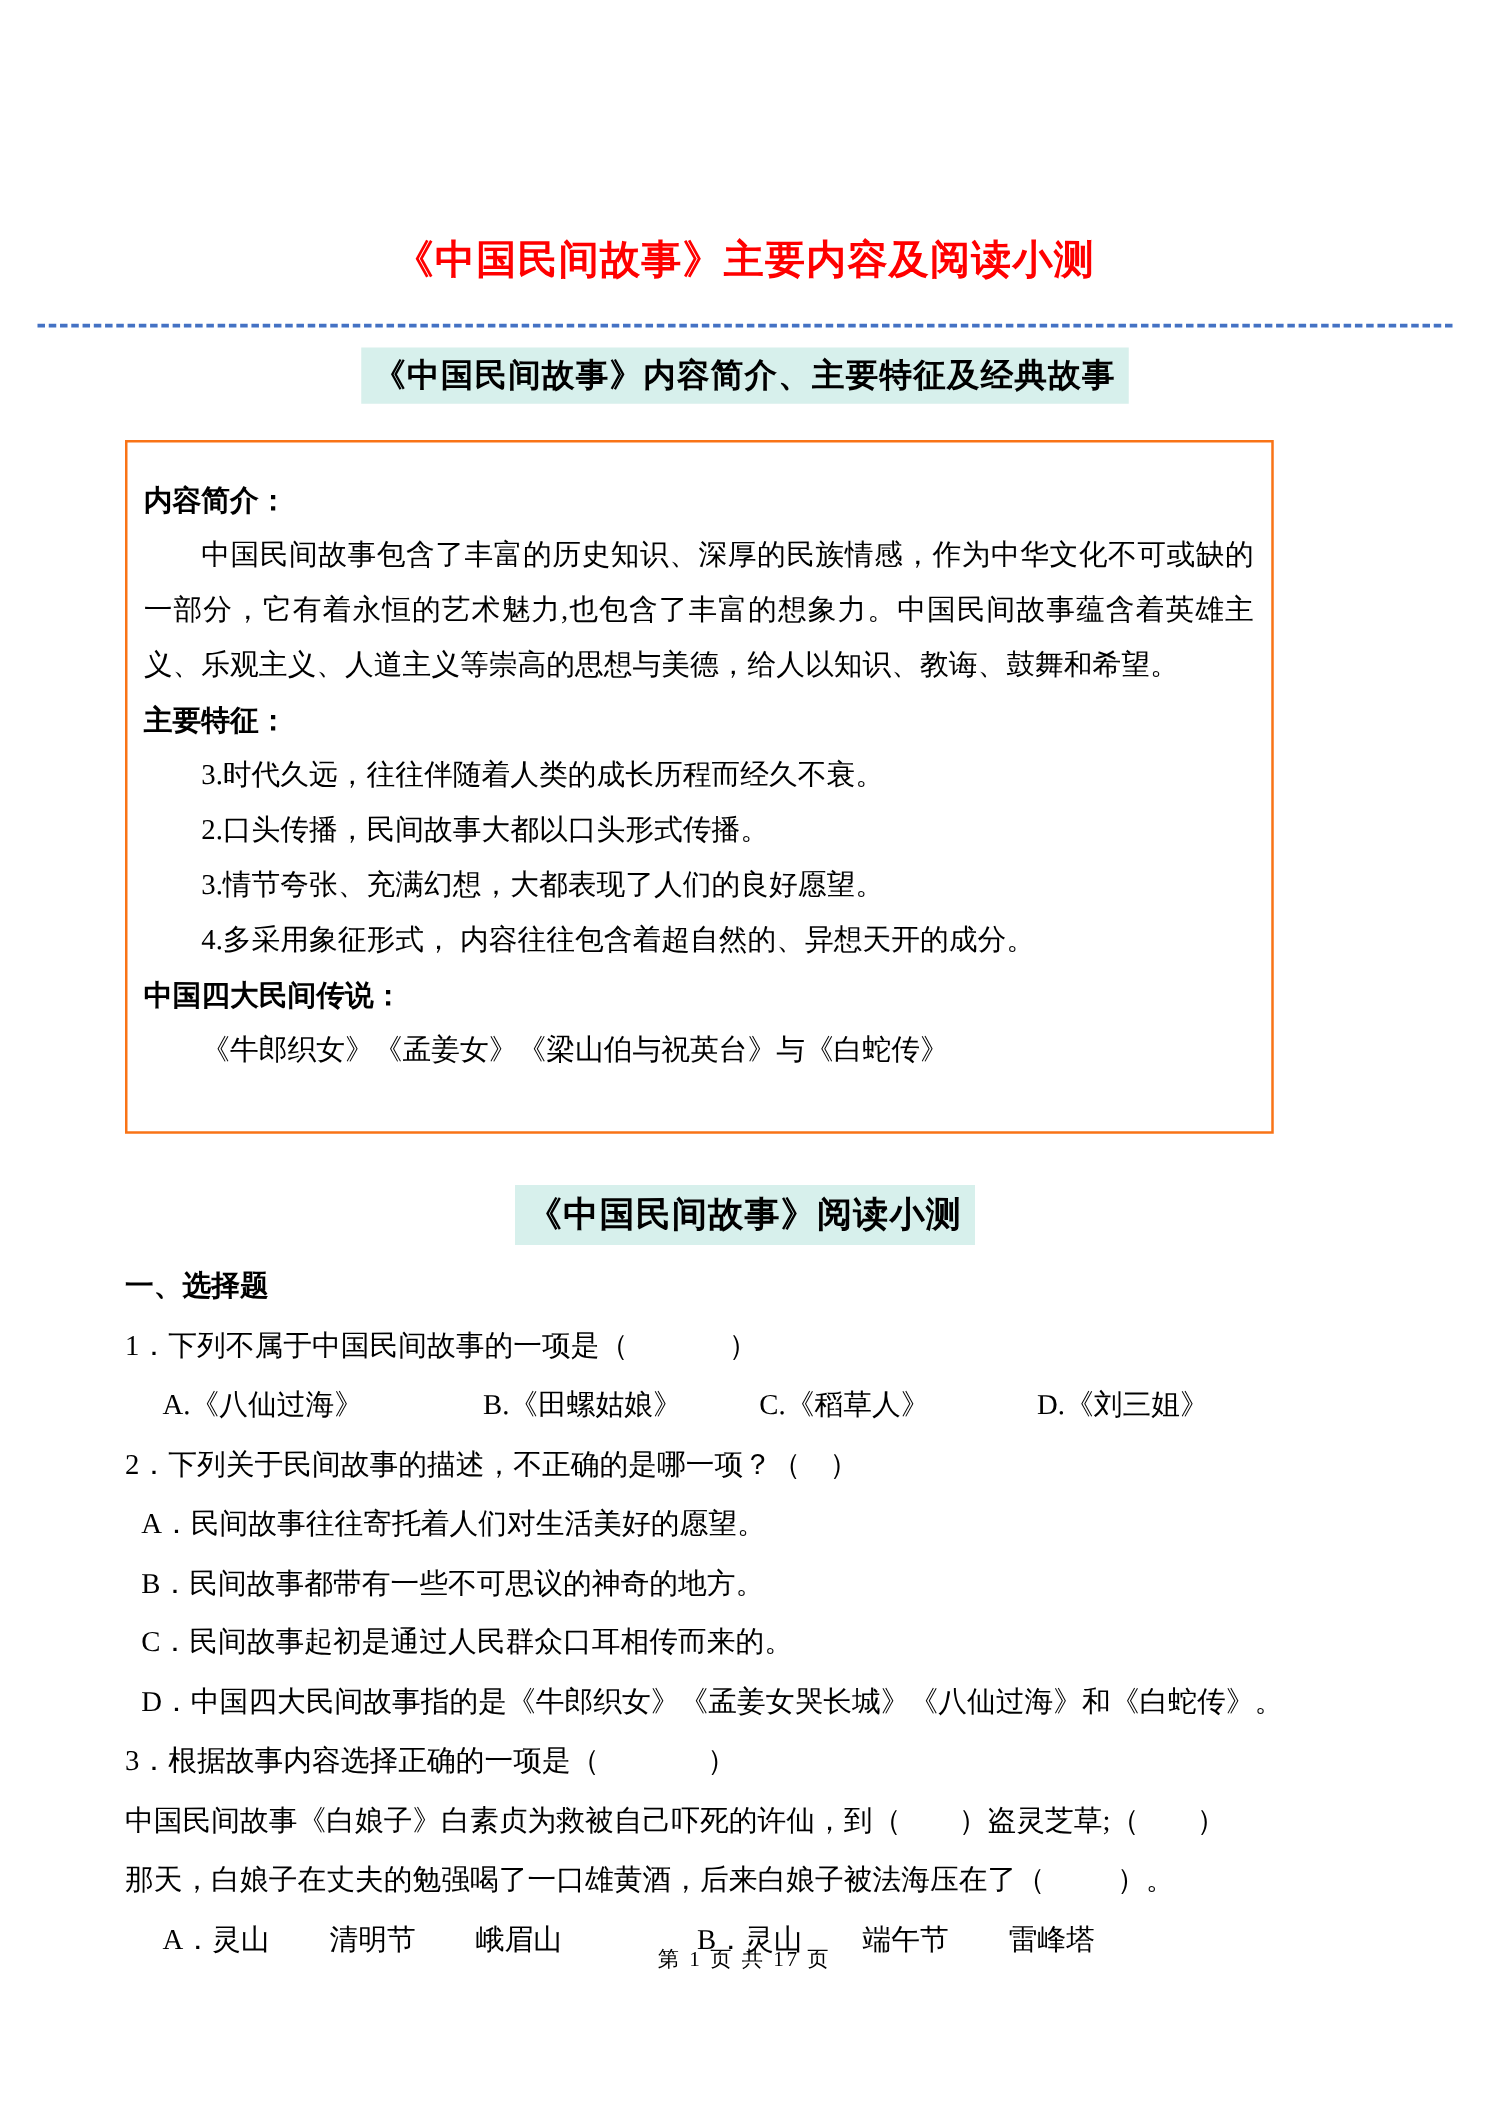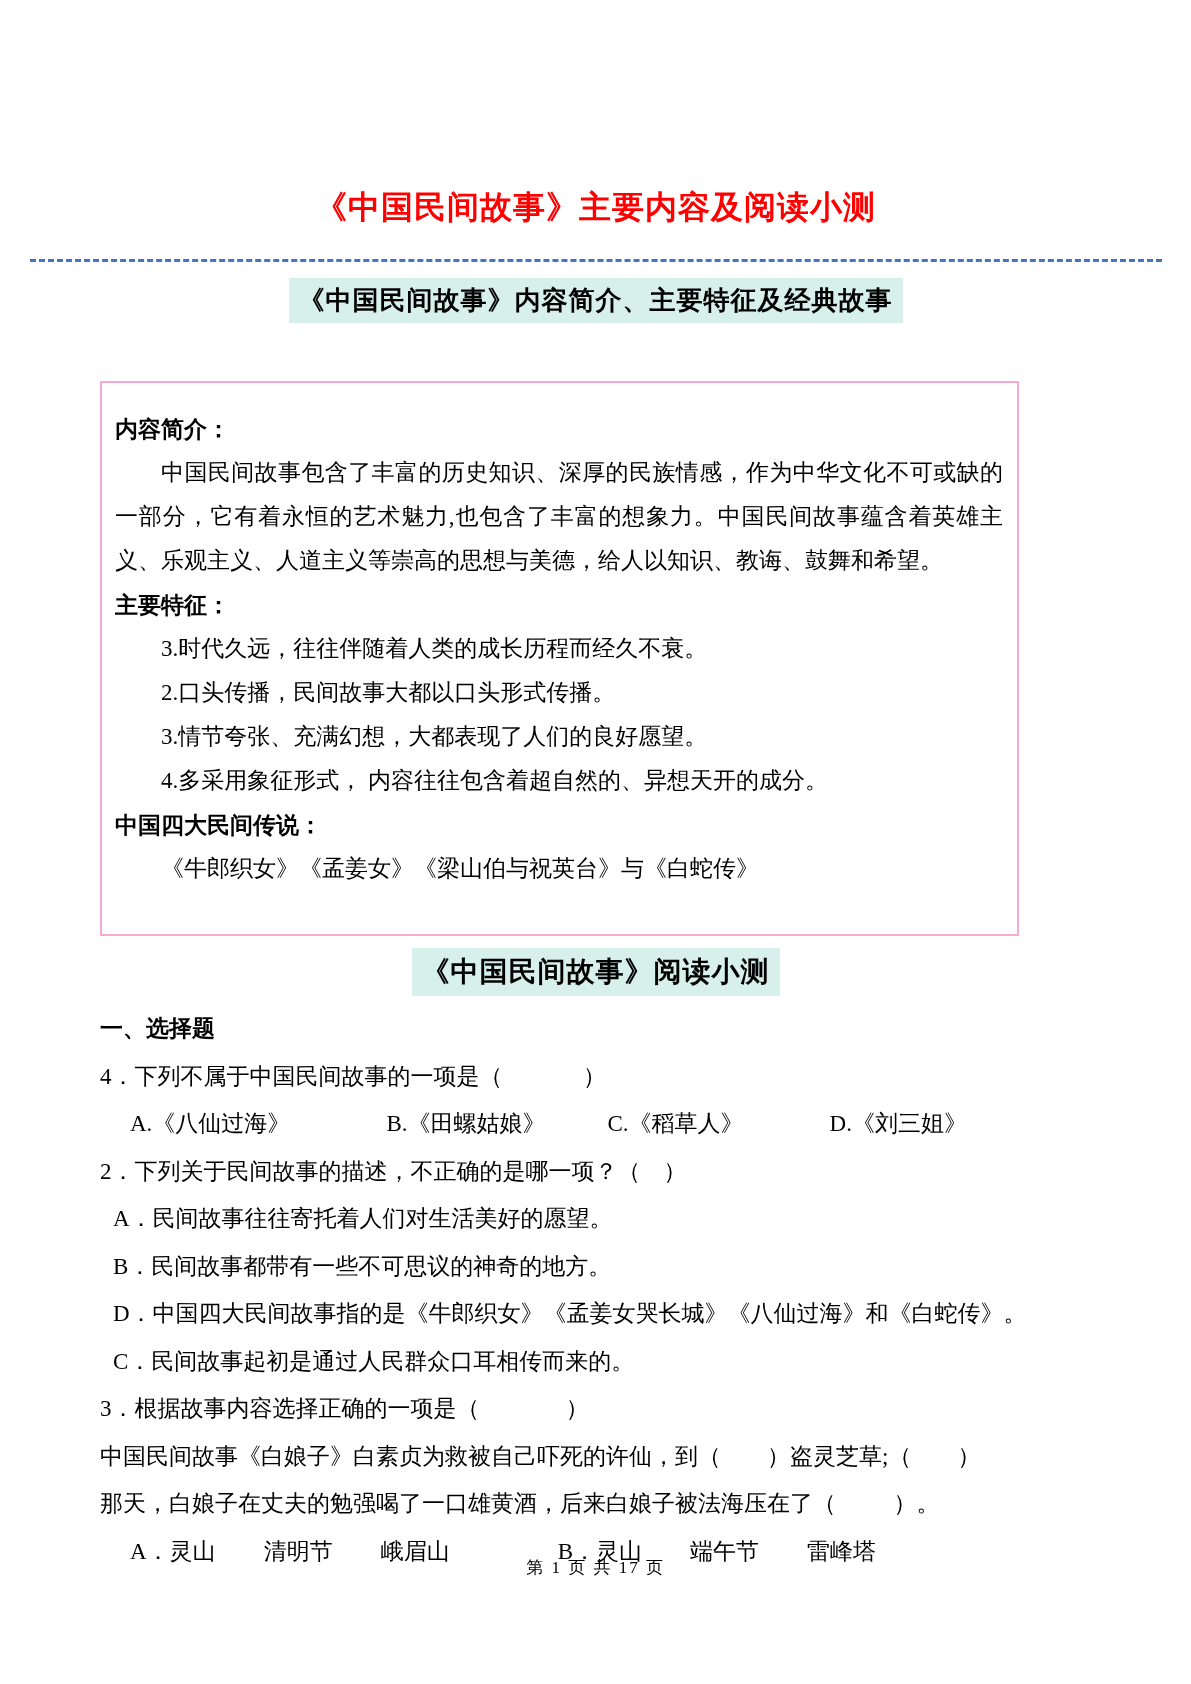--- a/index.html
+++ b/index.html
@@ -37,23 +37,23 @@
   .sec-heading .hl{
     display:inline-block;background:var(--cyan);
     font-weight:bold;padding:5px 10px;letter-spacing:1px;
   }
   .sec-heading.first{top:278px;font-size:26px;text-align:center;}
   .sec-heading.second{top:948px;font-size:28px;}
 
   
   .info-box{
     position:absolute;left:100px;top:352px;width:919px;height:555px;
-    border:2px solid #f9a8d4;box-sizing:border-box;
+    border:2px solid #f97316;box-sizing:border-box;
     padding:24px 14px 0 13px;
-    font-size:23px;line-height:44px;margin-top:29px;
+    font-size:23px;line-height:44px;
   }
   .box-label{
     font-family:"Liberation Sans","DejaVu Sans",sans-serif;
     font-weight:bold;font-size:23px;
   }
   .info-box p.intro{
     margin:0;text-indent:2em;text-align:justify;
   }
   .feature-line{margin-left:2em;}
   .legends-line{margin-left:2em;}
@@ -109,30 +109,30 @@
     <div class="legends-line">《牛郎织女》《孟姜女》《梁山伯与祝英台》与《白蛇传》</div>
   </div>
 
   <div class="sec-heading second">
     <span class="hl">《中国民间故事》阅读小测</span>
   </div>
 
   <div class="quiz">
     <div class="part-label">一、选择题</div>
 
-    <div class="prewrap">4．下列不属于中国民间故事的一项是（              ）</div>
+    <div class="prewrap">1．下列不属于中国民间故事的一项是（              ）</div>
     <div class="opt-row q1-opts">
       <span class="ind">A.《八仙过海》</span><span class="gb">B.《田螺姑娘》</span><span class="gc">C.《稻草人》</span><span class="gd">D.《刘三姐》</span>
     </div>
 
     <div class="prewrap">2．下列关于民间故事的描述，不正确的是哪一项？（    ）</div>
     <div class="opt-indent">A．民间故事往往寄托着人们对生活美好的愿望。</div>
     <div class="opt-indent">B．民间故事都带有一些不可思议的神奇的地方。</div>
+    <div class="opt-indent">C．民间故事起初是通过人民群众口耳相传而来的。</div>
     <div class="opt-indent">D．中国四大民间故事指的是《牛郎织女》《孟姜女哭长城》《八仙过海》和《白蛇传》。</div>
-    <div class="opt-indent">C．民间故事起初是通过人民群众口耳相传而来的。</div>
 
     <div class="prewrap">3．根据故事内容选择正确的一项是（               ）</div>
     <div class="prewrap">中国民间故事《白娘子》白素贞为救被自己吓死的许仙，到（        ）盗灵芝草;（        ）</div>
     <div class="prewrap">那天，白娘子在丈夫的勉强喝了一口雄黄酒，后来白娘子被法海压在了（          ）。</div>
     <div class="opt-row q3-opts">
       <span class="ind">A．灵山</span><span class="g1">清明节</span><span class="g2">峨眉山</span><span class="gB">B．灵山</span><span class="g1">端午节</span><span class="g2">雷峰塔</span>
     </div>
   </div>
 
   <div class="footer">第 1 页 共 17 页</div>

